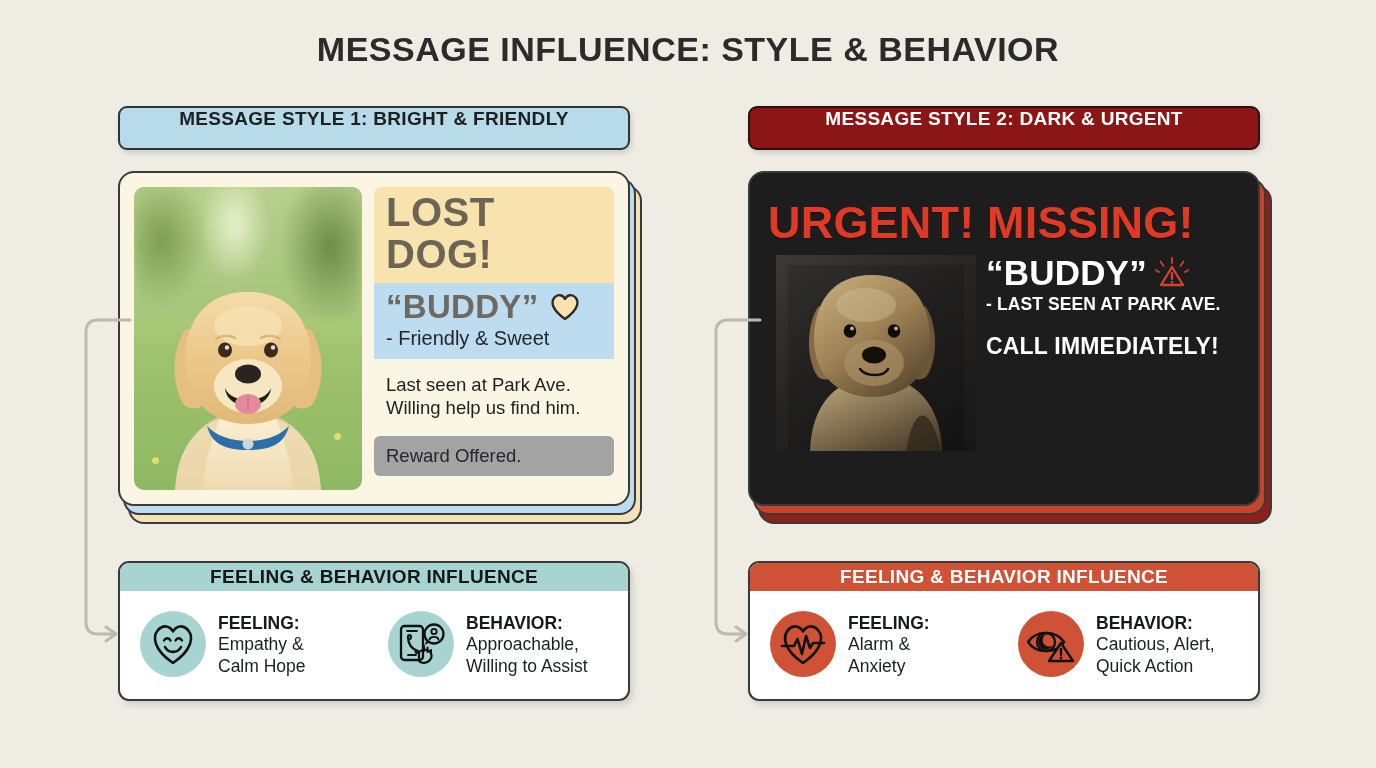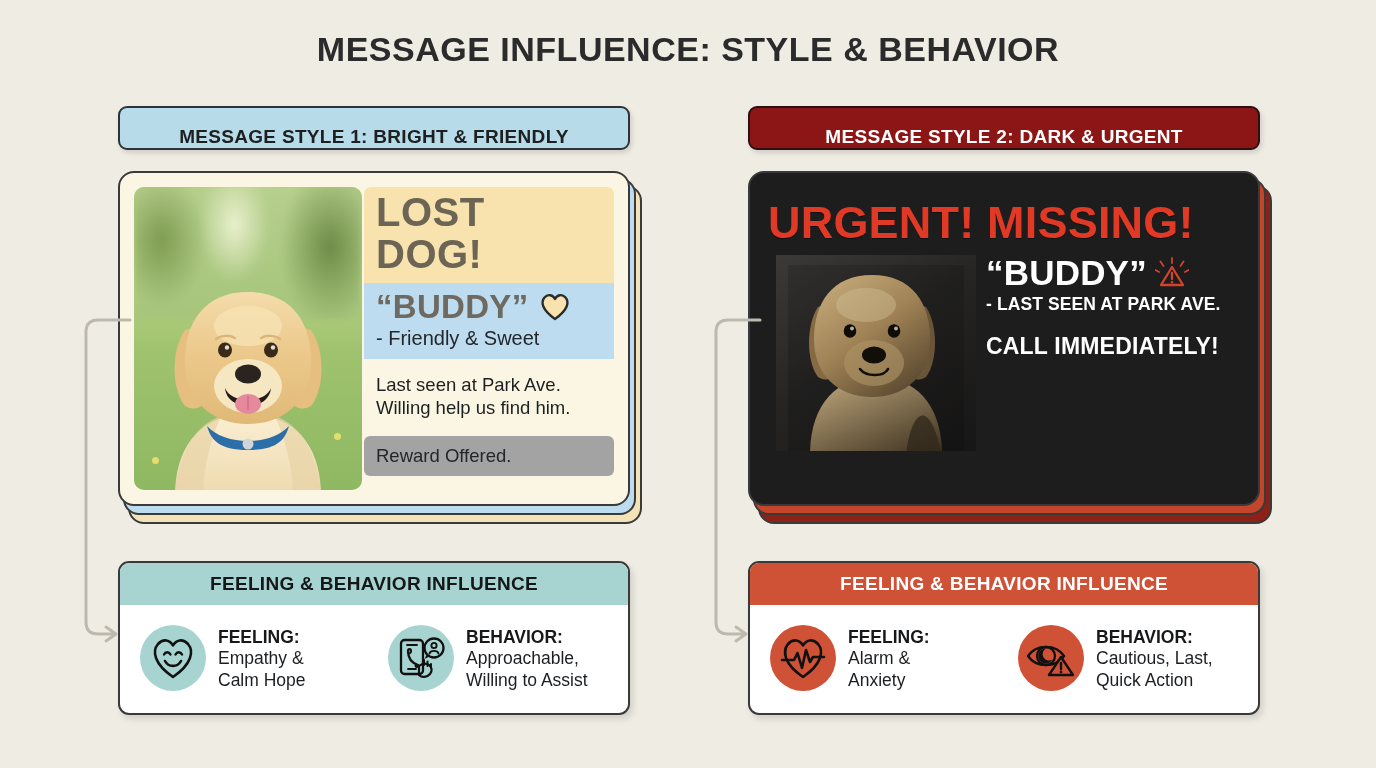--- a/index.html
+++ b/index.html
@@ -29,21 +29,21 @@
   
   .column { position: absolute; top: 106px; }
   .column.left  { left: 118px;  width: 512px; }
   .column.right { left: 748px;  width: 512px; }
 
   
   .style-banner {
     height: 44px;
     border-radius: 9px;
     display: flex;
-    align-items: flex-end;
+    align-items: flex-start;
     justify-content: center;
     font-size: 19px;
     font-weight: bold;
     letter-spacing: 0.3px;
     box-shadow: 2px 3px 5px rgba(0,0,0,0.13);
   }
   .style-banner.light {
     background: #b7dbe9;
     border: 2px solid #2f3336;
     color: #1d1f21;
@@ -70,21 +70,21 @@
   .stack-layer.r-back2 { left: 10px; top: 14px; right: -12px; bottom: -18px; background: #8c2118; }
   .stack-layer.r-back1 { left: 5px;  top: 7px;  right: -6px;  bottom: -9px;  background: #c4442c; }
 
   .poster {
     position: absolute;
     left: 0; top: 0; right: 0; bottom: 0;
     border-radius: 16px;
     border: 2px solid #3a3a3a;
     overflow: hidden;
   }
-  .poster.light { background: #fbf6e3; padding: 14px; display: flex; gap: 2px; }
+  .poster.light { background: #fbf6e3; padding: 14px; display: flex; gap: 12px; }
   .poster.dark  { background: #1e1d1d; }
 
   
   .photo-light {
     width: 228px;
     height: 100%;
     border-radius: 10px;
     flex: 0 0 228px;
     position: relative;
     overflow: hidden;
@@ -211,21 +211,21 @@
   
   .influence-panel {
     margin-top: 55px;
     border-radius: 11px;
     border: 2px solid #3a3a3a;
     background: #ffffff;
     overflow: hidden;
     box-shadow: 3px 4px 6px rgba(0,0,0,0.12);
   }
   .panel-header {
-    height: 42px;
+    height: 28px;
     display: flex; align-items: center; justify-content: center;
     font-size: 19px; font-weight: bold; letter-spacing: 0.3px;
   }
   .panel-header.light { background: #a7d4d0; color: #15181a; }
   .panel-header.dark  { background: #cf5237; color: #ffffff; }
 
   .panel-body {
     display: flex;
     padding: 20px 14px 22px 20px;
     gap: 22px;
@@ -467,21 +467,21 @@
             <path d="M2 19 C10 7 30 7 38 19 C30 31 10 31 2 19 Z" fill="none" stroke="#111" stroke-width="2.4" stroke-linejoin="round"></path>
             <circle cx="20" cy="19" r="9" fill="none" stroke="#111" stroke-width="2.3"></circle>
             <path d="M20 11.5 A7.5 7.5 0 1 0 26.2 22.8 A5.6 5.6 0 0 1 20 11.5 Z" fill="#111"></path>
             <path d="M35 20 L47 38 L23 38 Z" fill="#cf5237" stroke="#111" stroke-width="2.4" stroke-linejoin="round"></path>
             <line x1="35" y1="26" x2="35" y2="32" stroke="#111" stroke-width="2.4" stroke-linecap="round"></line>
             <circle cx="35" cy="35" r="1.4" fill="#111"></circle>
           </svg>
         </div>
         <div>
           <div class="influence-label">BEHAVIOR:</div>
-          <div class="influence-value">Cautious, Last,</div>
+          <div class="influence-value">Cautious, Alert,</div>
           <div class="influence-value">Quick Action</div>
         </div>
       </div>
 
     </div>
   </div>
 </div>
 
 <svg class="connector left-conn" viewBox="0 0 130 360">
   <path d="M60 20 L28 20 Q16 20 16 32 L16 322 Q16 334 28 334 L44 334" fill="none" stroke="#bdb9ae" stroke-width="3" stroke-linecap="round"></path>

